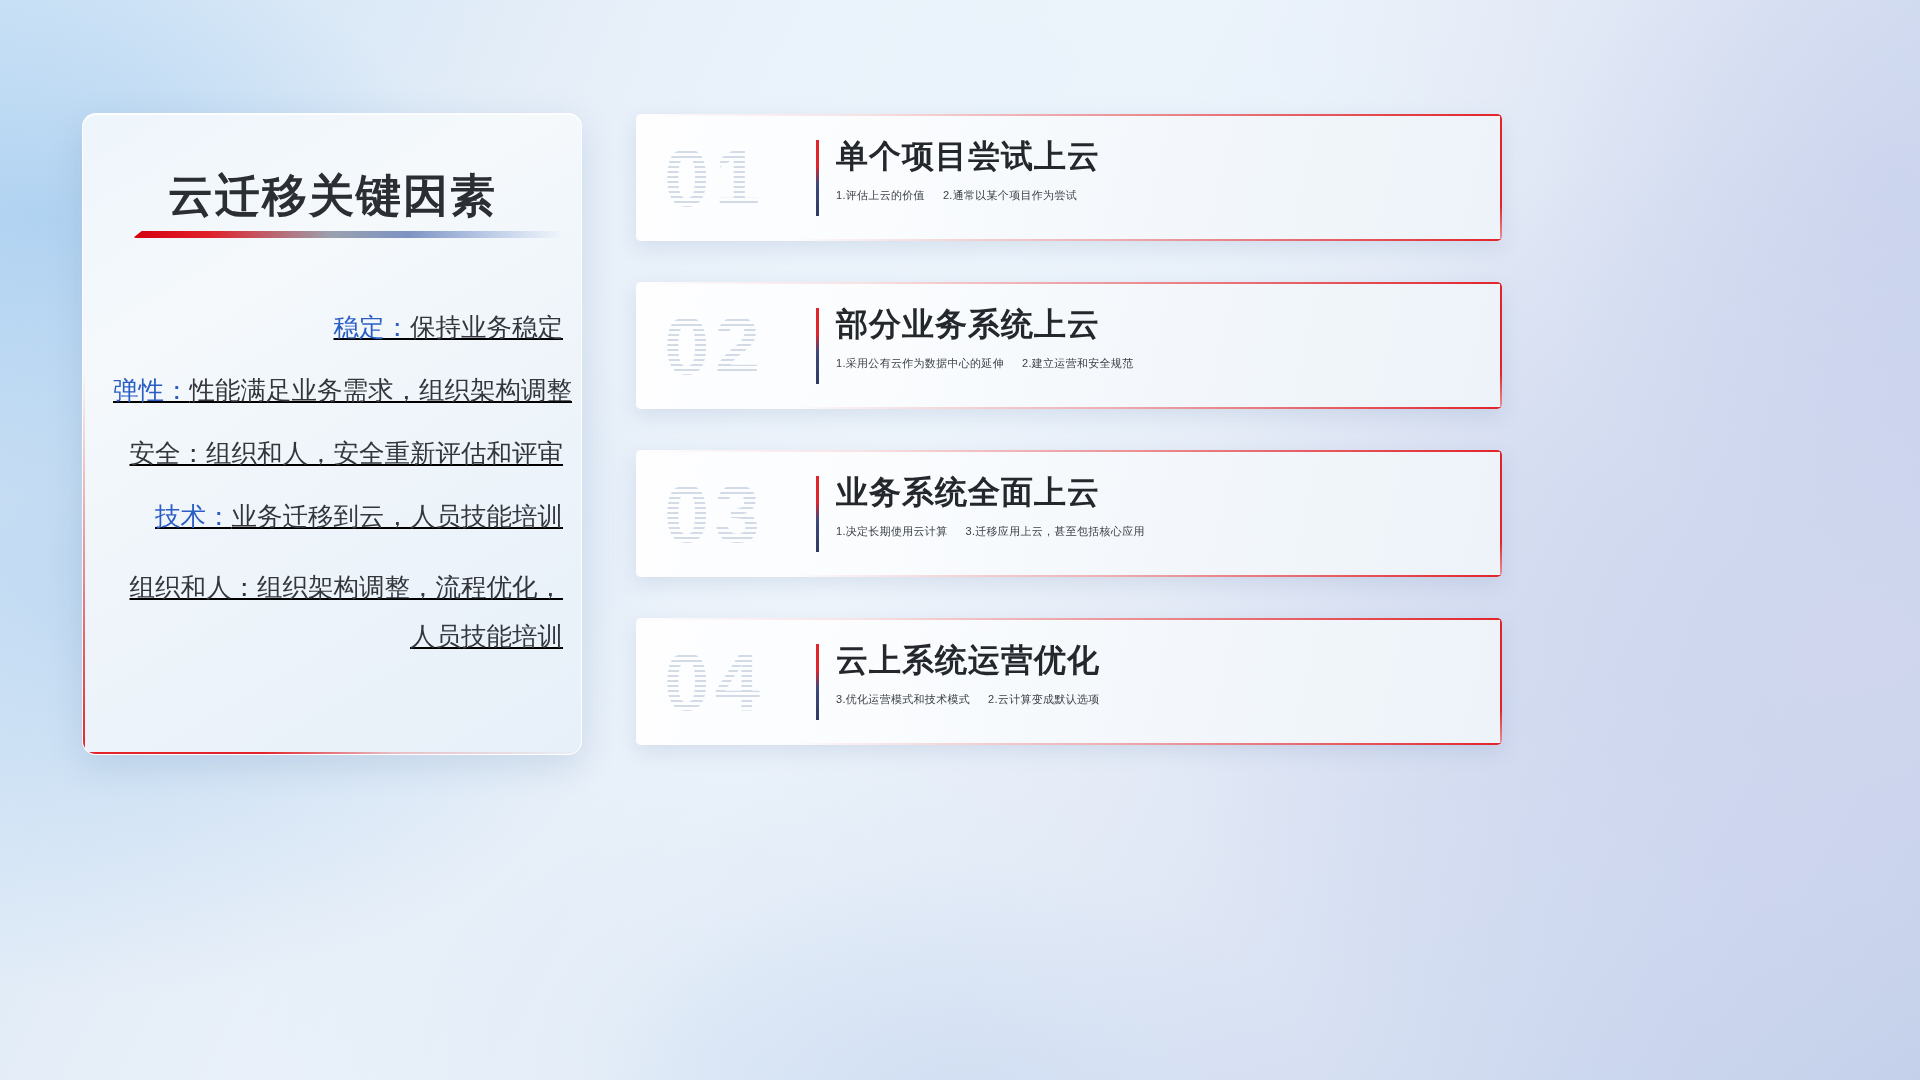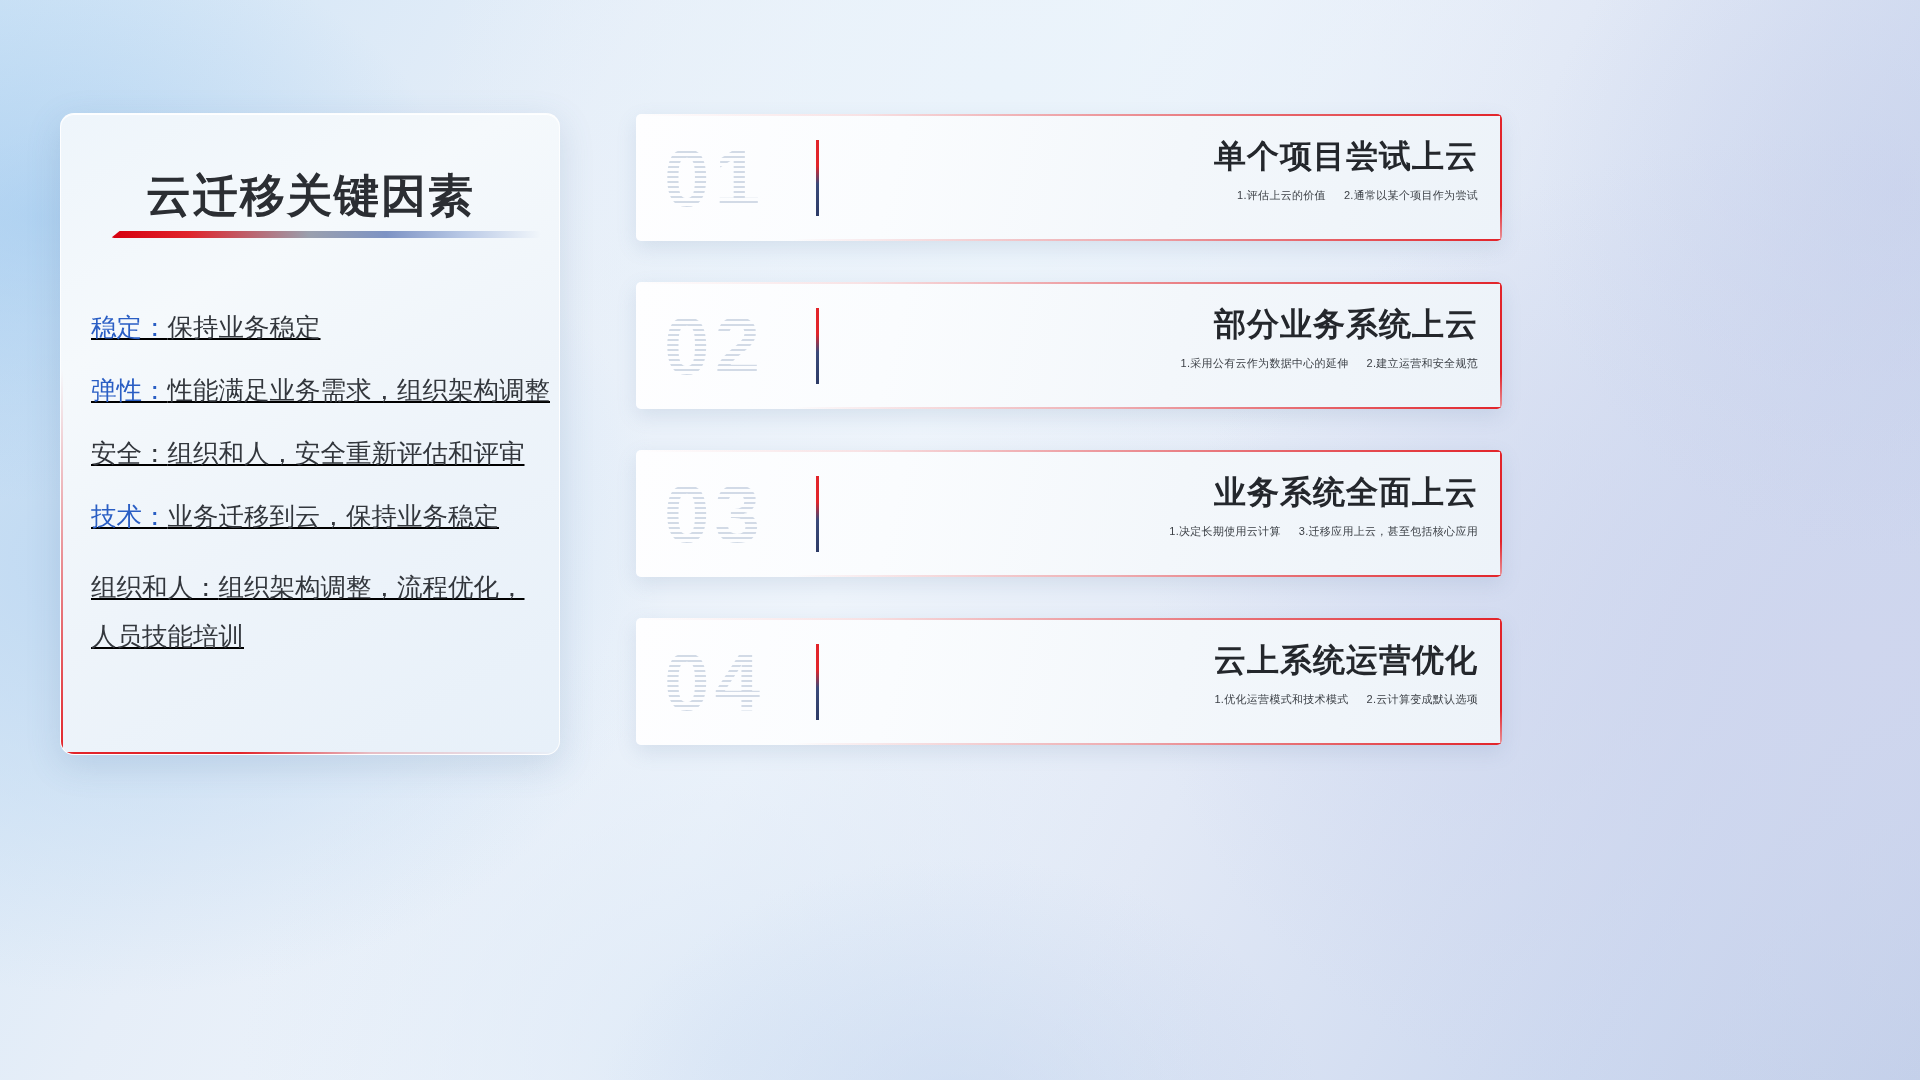--- a/index.html
+++ b/index.html
@@ -23,26 +23,27 @@
     background:
       radial-gradient(620px 420px at 2% 20%, rgba(150,196,238,.55) 0%, rgba(150,196,238,0) 68%),
       radial-gradient(520px 520px at 99% 18%, rgba(198,206,234,.5) 0%, rgba(198,206,234,0) 70%),
       radial-gradient(520px 380px at 50% 104%, rgba(186,206,236,.45) 0%, rgba(186,206,236,0) 70%);
   }
 
   .stage{ position:absolute; inset:0; }
 
   
   .left-card{
-    position:absolute; left:60px; top:113px; width:500px; height:642px;
+    position:absolute; left:82px; top:113px; width:500px; height:642px;
     border-radius:14px;
     background:linear-gradient(150deg,#eef5fb 0%,#f5f9fc 28%,#eef4fa 58%,#e7f0f9 100%);
     border:1px solid rgba(255,255,255,.85);
     box-shadow:0 10px 34px rgba(80,115,160,.18), inset 0 1px 0 rgba(255,255,255,.9);
     overflow:hidden;
+    text-align:right;
   }
   .left-card:before{
     content:""; position:absolute; left:0; right:0; bottom:0; height:2px;
     background:linear-gradient(90deg,#e2242a 0%, #e2242a 36%, rgba(226,36,42,.25) 62%, rgba(226,36,42,0) 100%);
   }
   .left-card:after{
     content:""; position:absolute; left:0; top:40%; bottom:0; width:2px;
     background:linear-gradient(180deg, rgba(226,36,42,0) 0%, rgba(226,36,42,.55) 55%, #e2242a 100%);
   }
   .lc-title{
@@ -66,21 +67,20 @@
   .lc-row.wrap{ white-space:normal; line-height:1.92; }
 
   
   .cards{ position:absolute; left:636px; top:114px; width:866px; }
   .step-card{
     position:relative; height:127px; margin-bottom:41px;
     border-radius:5px;
     background:linear-gradient(103deg,#fefeff 0%,#fafcfe 30%,#f3f7fb 62%,#edf3f9 100%);
     box-shadow:0 7px 20px rgba(86,118,160,.15);
     overflow:hidden;
-    text-align:right;
   }
   .step-card .edge-top{
     position:absolute; left:0; right:0; top:0; height:2px;
     background:linear-gradient(90deg, rgba(226,36,42,0) 0%, rgba(226,36,42,.12) 26%, rgba(226,36,42,.55) 62%, #e2242a 100%);
   }
   .step-card .edge-right{
     position:absolute; right:0; top:0; bottom:0; width:2px;
     background:linear-gradient(180deg,#e2242a 0%, #e2242a 72%, rgba(226,36,42,.45) 100%);
   }
   .step-card .edge-bottom{
@@ -129,21 +129,21 @@
       <div class="lc-row">
         <span class="k">稳定：</span><span>保持业务稳定</span>
       </div>
       <div class="lc-row">
         <span class="k">弹性：</span><span>性能满足业务需求，组织架构调整</span>
       </div>
       <div class="lc-row">
         <span class="k plain">安全：</span><span>组织和人，安全重新评估和评审</span>
       </div>
       <div class="lc-row">
-        <span class="k">技术：</span><span>业务迁移到云，保持业务稳定</span>
+        <span class="k">技术：</span><span>业务迁移到云，人员技能培训</span>
       </div>
       <div class="lc-row wrap">
         <span class="k plain">组织和人：</span><span>组织架构调整，流程优化，人员技能培训</span>
       </div>
     </div>
   </section>
 
   <section class="cards">
 
     <article class="step-card">
@@ -190,19 +190,19 @@
 
     <article class="step-card">
       <span class="edge-top"></span>
       <span class="edge-right"></span>
       <span class="edge-bottom"></span>
       <div class="ghost-num">04</div>
       <span class="accent-bar"></span>
       <div class="card-text">
         <div class="card-title">云上系统运营优化</div>
         <div class="card-desc">
-          <span>1.优化运营模式和技术模式</span><span class="gap"></span><span>2.云计算变成默认选项</span>
+          <span>3.优化运营模式和技术模式</span><span class="gap"></span><span>2.云计算变成默认选项</span>
         </div>
       </div>
     </article>
 
   </section>
 </div>
 
 </body></html>

